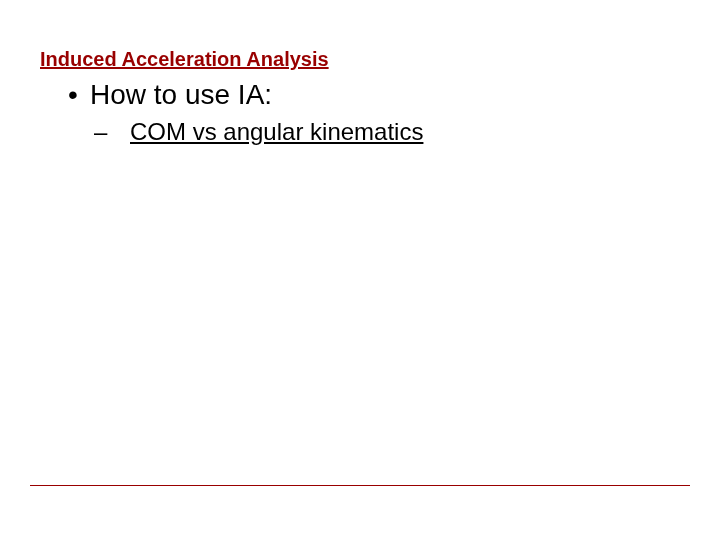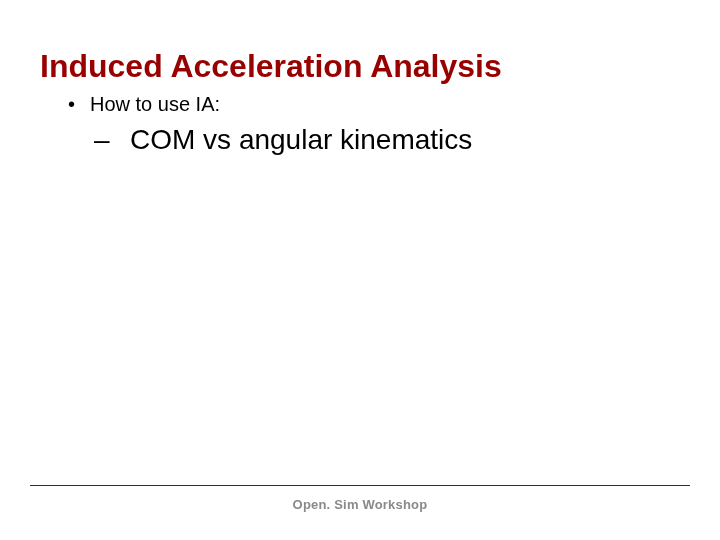--- a/index.html
+++ b/index.html
@@ -15,36 +15,38 @@
   }
   .slide {
     box-sizing: border-box;
     width: 720px;
     height: 540px;
     padding: 48px 40px 0 40px;
     position: relative;
   }
   .title {
     font-weight: bold;
+    text-decoration: underline;
     color: #990000;
-    font-size: 32px;
+    font-size: 20px;
     margin: 0 0 8px 0;
   }
   .bullet-1 {
-    font-size: 20px;
+    font-size: 28px;
     margin: 4px 0 6px 28px;
   }
   .bullet-1 .dot {
     display: inline-block;
     width: 22px;
   }
   .sub-list {
     margin-left: 72px;
-    font-size: 28px;
+    font-size: 24px;
     line-height: 1.25;
+    text-decoration: underline;
   }
   .sub-item {
     text-indent: -18px;
     padding-left: 18px;
     margin: 0 0 2px 0;
     max-width: 560px;
   }
   .sub-item .dash {
     display: inline-block;
     width: 18px;
@@ -79,15 +81,14 @@
     <span class="dot">•</span><span>How to use IA:</span>
   </div>
 
   <div class="sub-list">
     <div class="sub-item">
       <span class="dash">–</span><span>COM vs angular kinematics</span>
     </div>
   </div>
 
   <div class="footer-line"></div>
-  <div class="footer-text">Open. Sim Workshop</div>
 
 </div>
 
 </body></html>

